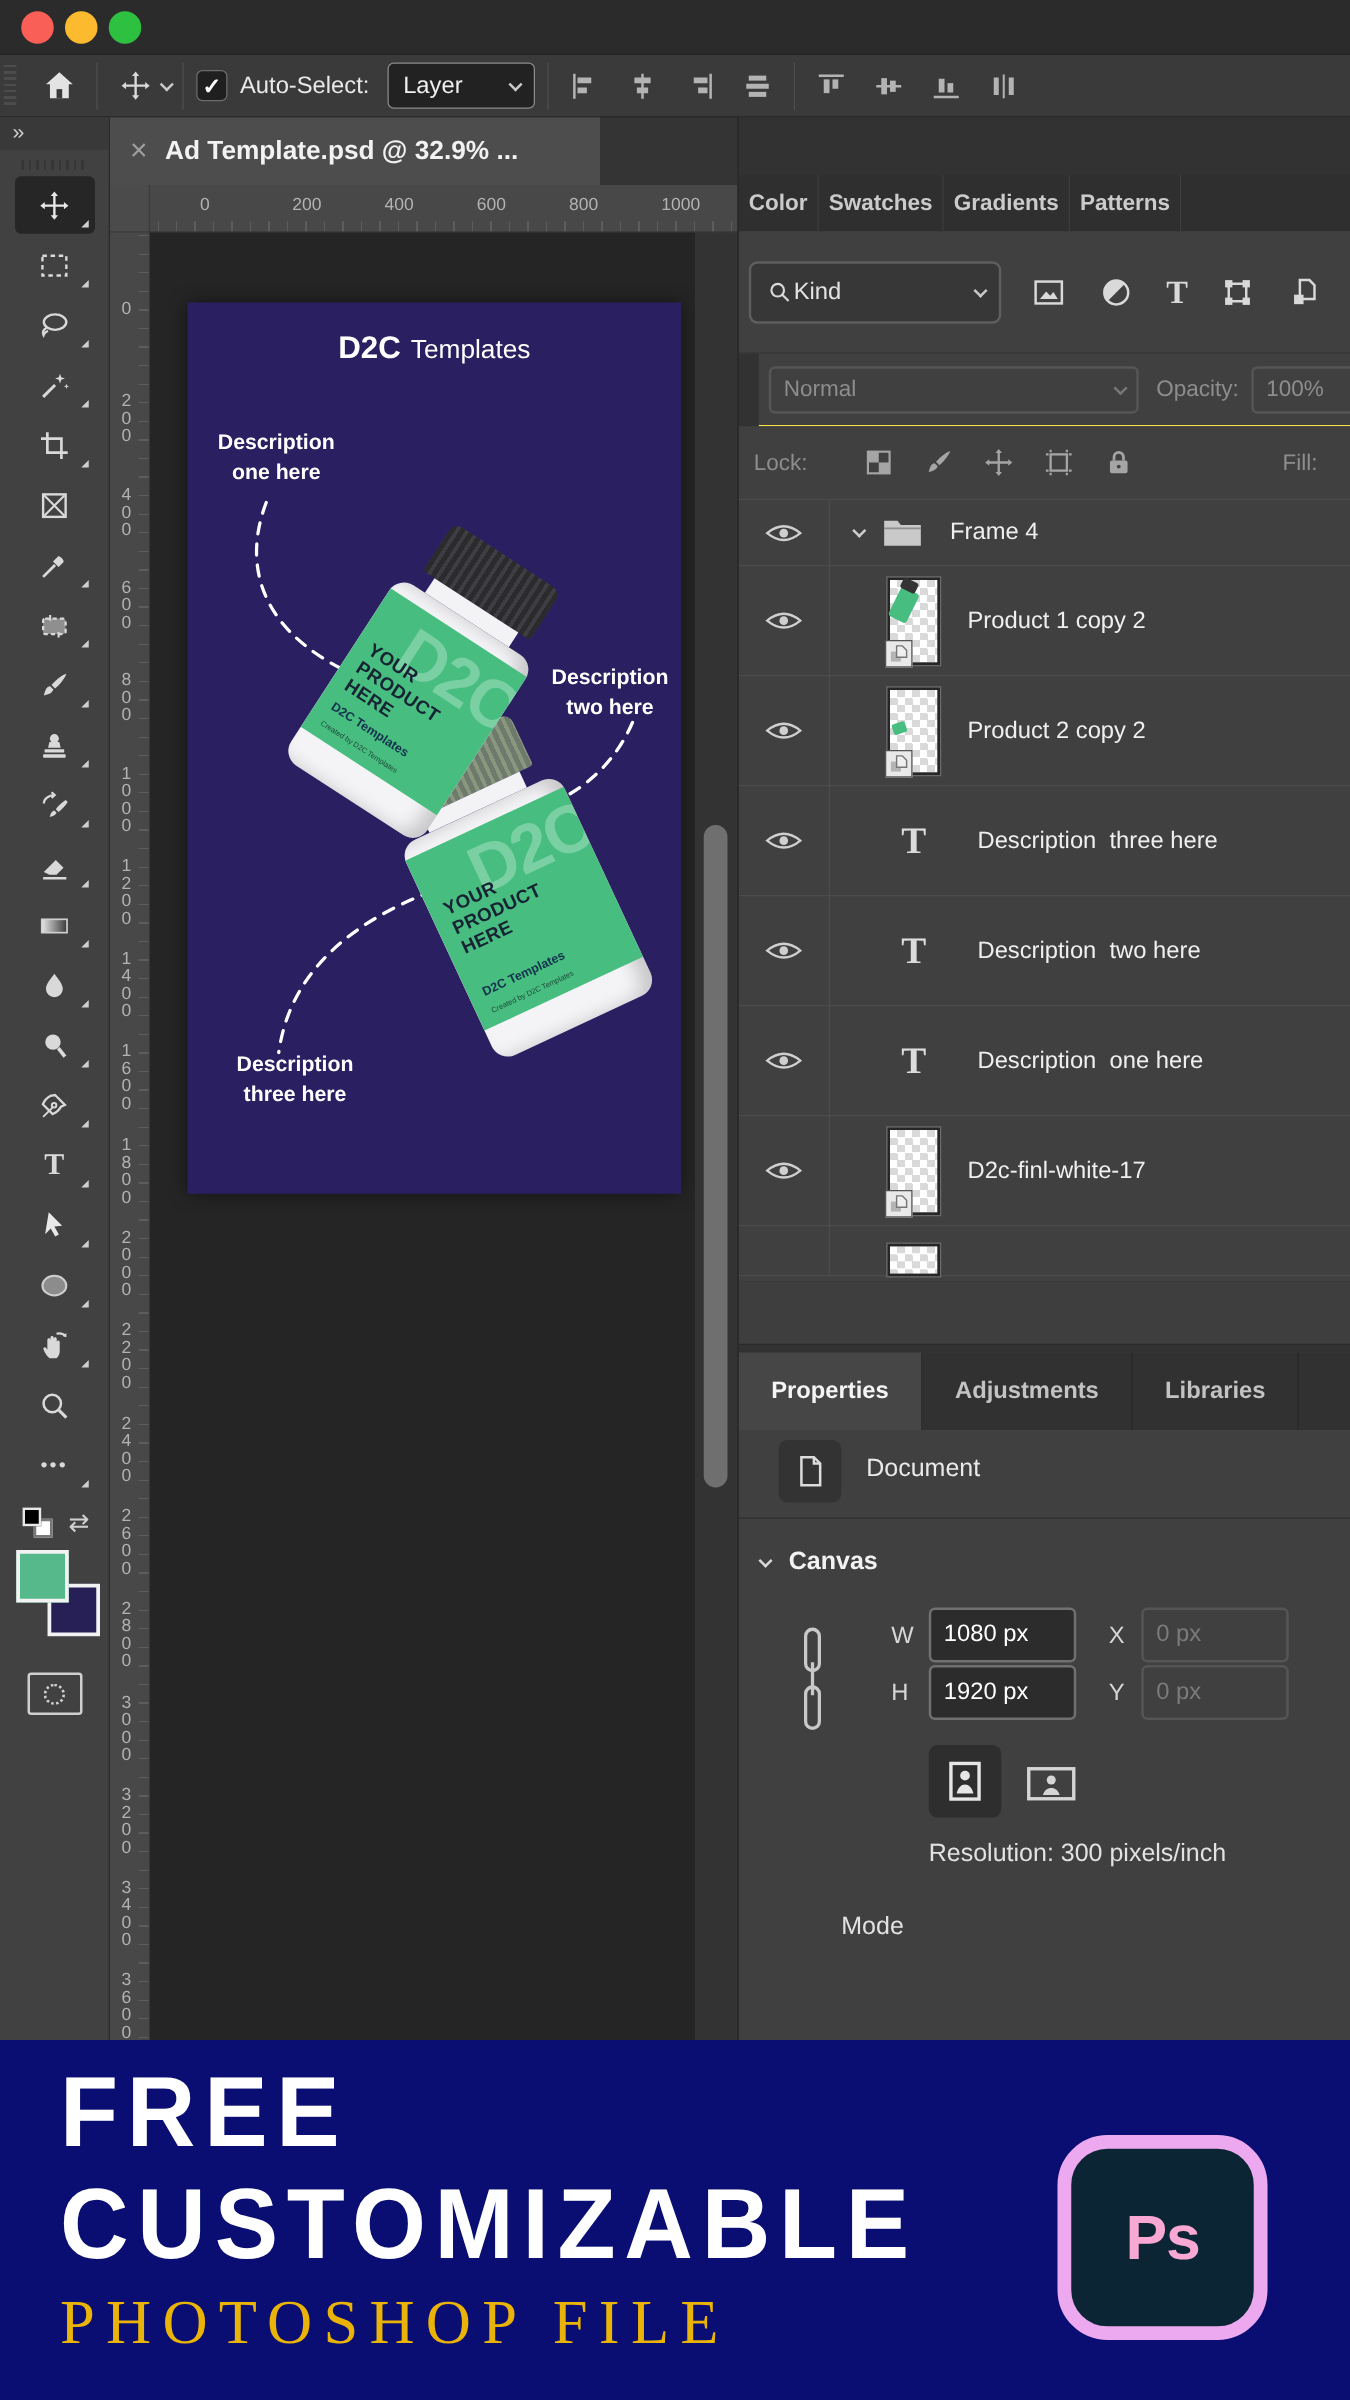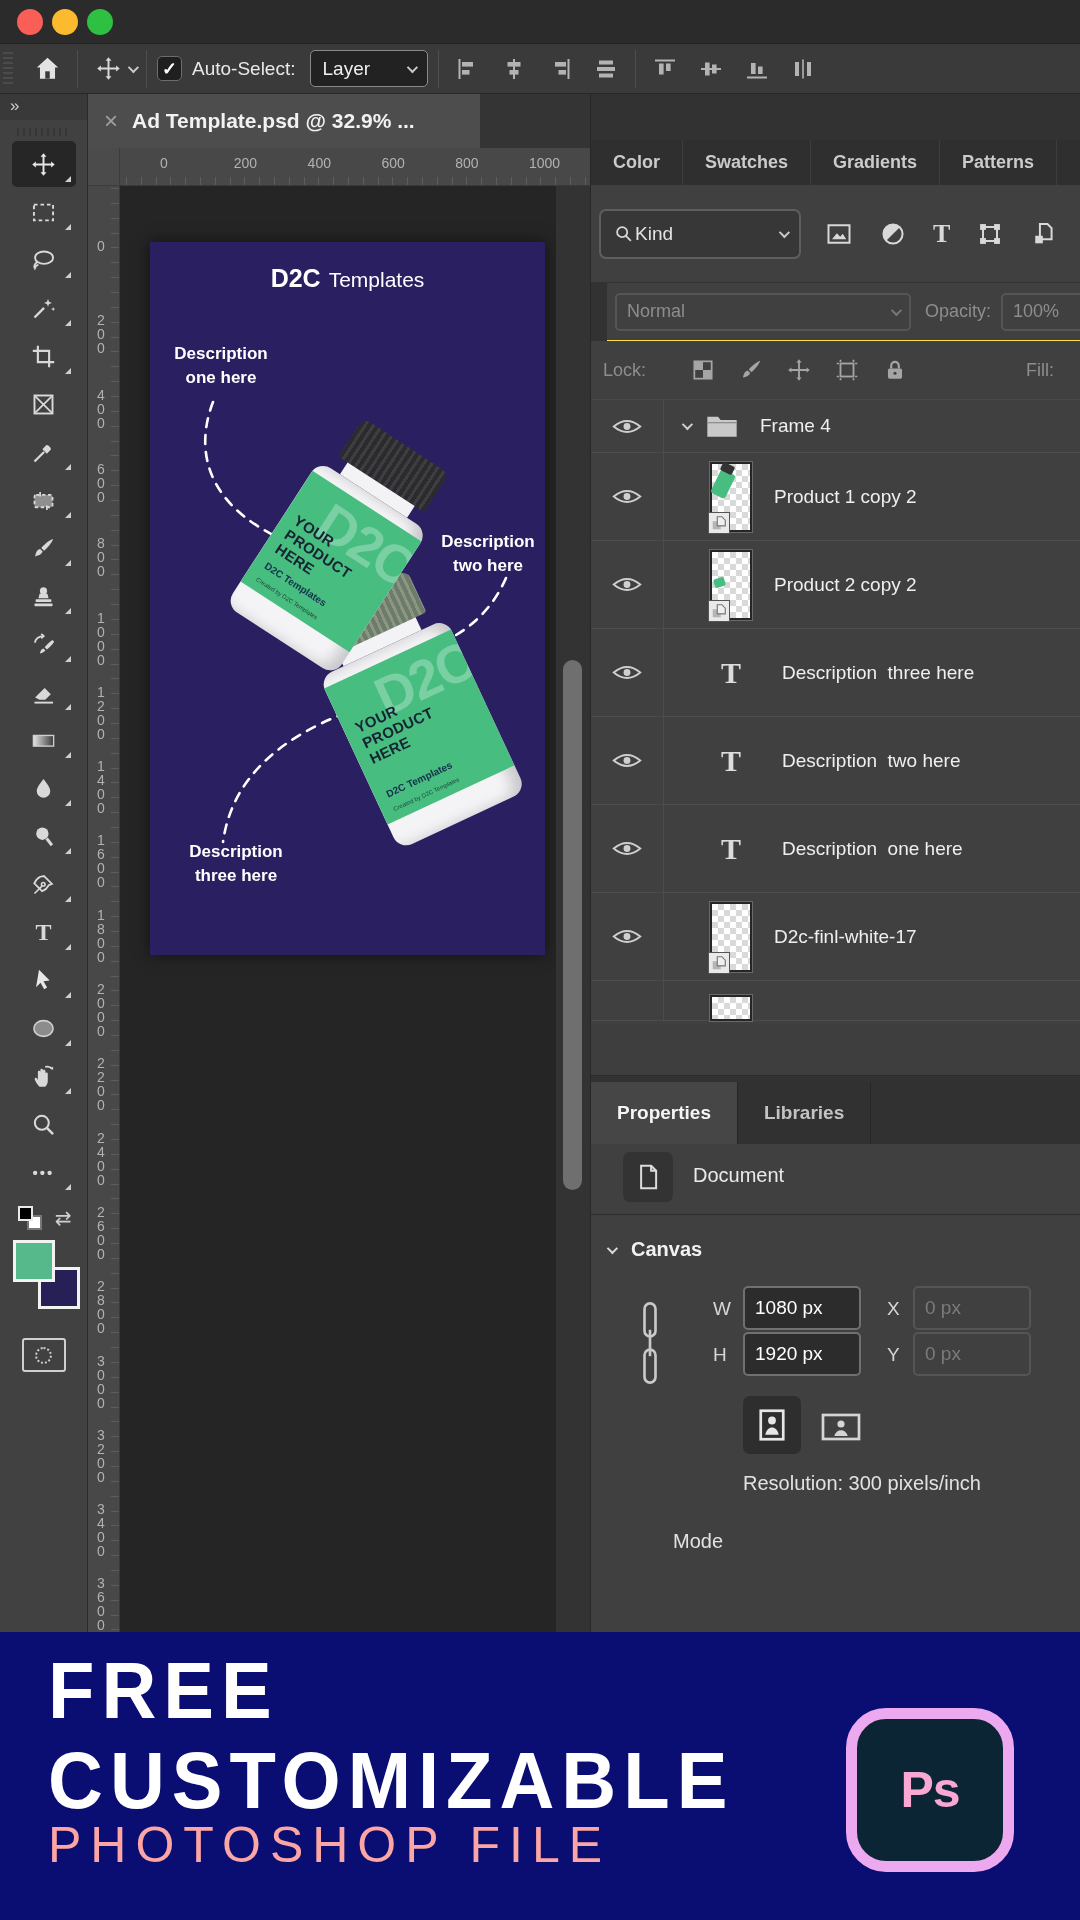--- a/index.html
+++ b/index.html
@@ -100,21 +100,21 @@
     box-shadow:inset -10px 0 14px rgba(0,0,0,.18); }
   .blabel { position:absolute; left:0; top:12px; right:0; bottom:28px; background:#47bd80; overflow:hidden; }
   .wm { position:absolute; right:-6px; top:2px; font-size:54px; font-weight:bold; color:rgba(255,255,255,.28); letter-spacing:-2px; }
   .blines { position:absolute; left:12px; top:42px; color:#172333; font-weight:bold; font-size:15px; line-height:1.12; letter-spacing:.3px; }
   .bbrand { position:absolute; left:12px; bottom:22px; color:#14314d; font-weight:bold; font-size:10px; }
   .bfine { position:absolute; left:12px; bottom:8px; color:#1f4a38; font-size:6px; }
 
   
   .rightpanel { position:absolute; left:590px; top:94px; width:490px; height:1538px; background:#323232; border-left:1px solid #272727; overflow:hidden; }
   .rp-tabs { position:absolute; left:0; top:46px; width:100%; height:45px; background:#2f2f2f; display:flex; }
-  .rp-tab { padding:0 22px; display:flex; align-items:center; color:#cbcbcb; font-size:18px; font-weight:bold;
+  .rp-tab { padding:0 8px; display:flex; align-items:center; color:#cbcbcb; font-size:18px; font-weight:bold;
     border-right:1px solid #3d3d3d; white-space:nowrap; }
   .rp-filter { position:absolute; left:0; top:91px; width:100%; height:98px; background:#404040; border-bottom:1px solid #333;
     display:flex; align-items:center; }
   .kindbox { width:202px; height:50px; margin-left:8px; background:#373737; border:2px solid #5e5e5e; border-radius:7px;
     display:flex; align-items:center; padding:0 12px; gap:0; color:#e3e3e3; font-size:19px; }
   .kindbox .spacer { flex:1; }
   .filter-ics { display:flex; align-items:center; gap:26px; margin-left:24px; }
   .filter-ics svg { width:28px; height:28px; }
   .f-type { color:#d9d9d9; font-size:26px; font-weight:bold; font-family:"Liberation Serif",serif; }
   .rp-blend { position:absolute; left:16px; top:189px; width:100%; height:58px; background:#404040; border-bottom:1px solid #fde047;
@@ -178,21 +178,21 @@
     display:flex; align-items:center; justify-content:center; }
   .orient-landscape { position:absolute; left:224px; top:326px; width:52px; height:38px; display:flex; align-items:center; justify-content:center; }
   .resolution { position:absolute; left:152px; top:390px; color:#e2e2e2; font-size:20px; }
   .mode-label { position:absolute; left:82px; top:448px; color:#e2e2e2; font-size:20px; }
 
   
   .banner { position:absolute; left:0; top:1632px; width:1080px; height:288px; background:#0a0e72; overflow:hidden; }
   .banner-h { position:absolute; left:48px; color:#fff; font-weight:900; letter-spacing:7px; transform:scaleY(1.05); transform-origin:top left; }
   .banner-h1 { top:12px; font-size:76px; }
   .banner-h2 { top:102px; font-size:76px; }
-  .banner-sub { position:absolute; left:48px; top:184px; color:#fca5a5; font-size:50px; font-weight:400; letter-spacing:9px; }
+  .banner-sub { position:absolute; left:48px; top:196px; color:#eab308; font-size:50px; font-weight:400; letter-spacing:9px;font-family:Liberation Serif, serif; }
   .ps-badge { position:absolute; left:846px; top:76px; width:168px; height:164px; background:#0b2534;
     border:11px solid #eda9f0; border-radius:40px; display:flex; align-items:center; justify-content:center; }
   .ps-badge span { color:#f9a8d4; font-size:50px; font-weight:bold; letter-spacing:-1px; }
 </style>
 </head>
 <body>
 
 <div class="titlebar">
   <span class="tl red"></span>
   <span class="tl yellow"></span>
@@ -764,20 +764,21 @@
         <span class="row-body">
           <span class="thumb"></span>
         </span>
       </div>
     </div>
   <div class="rp-gap"></div>
 
   <div class="rp-props">
     <div class="prop-tabs">
       <div class="prop-tab active">Properties</div>
+      <div class="prop-tab">Adjustments</div>
       <div class="prop-tab">Libraries</div>
     </div>
     <div class="doc-chip">
       <svg viewBox="0 0 24 24">
           <path d="M6.5 3h8l4 4v14h-12z" fill="none" stroke="#dcdcdc" stroke-width="1.6"></path>
           <path d="M14.5 3v4h4" fill="none" stroke="#dcdcdc" stroke-width="1.6"></path>
         </svg>
     </div>
     <span class="doc-chip-label">Document</span>
     <div class="prop-div"></div>

